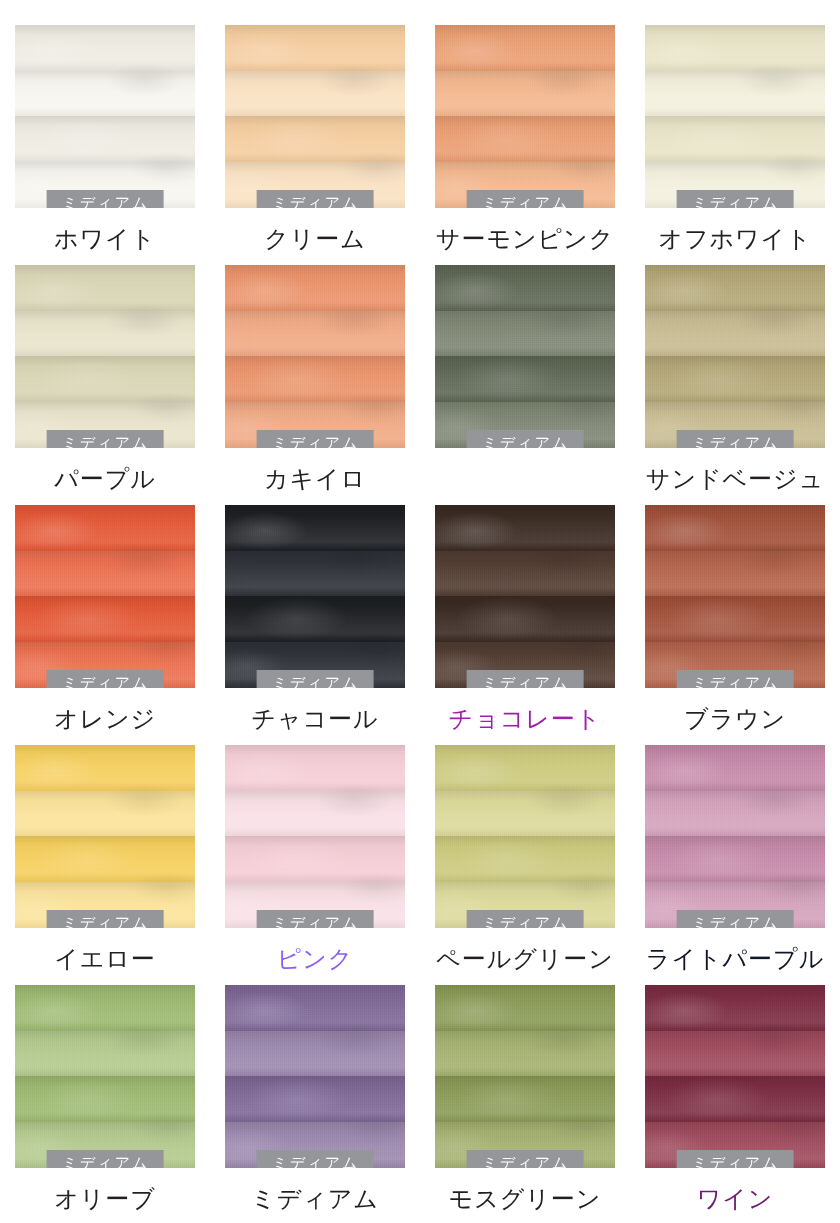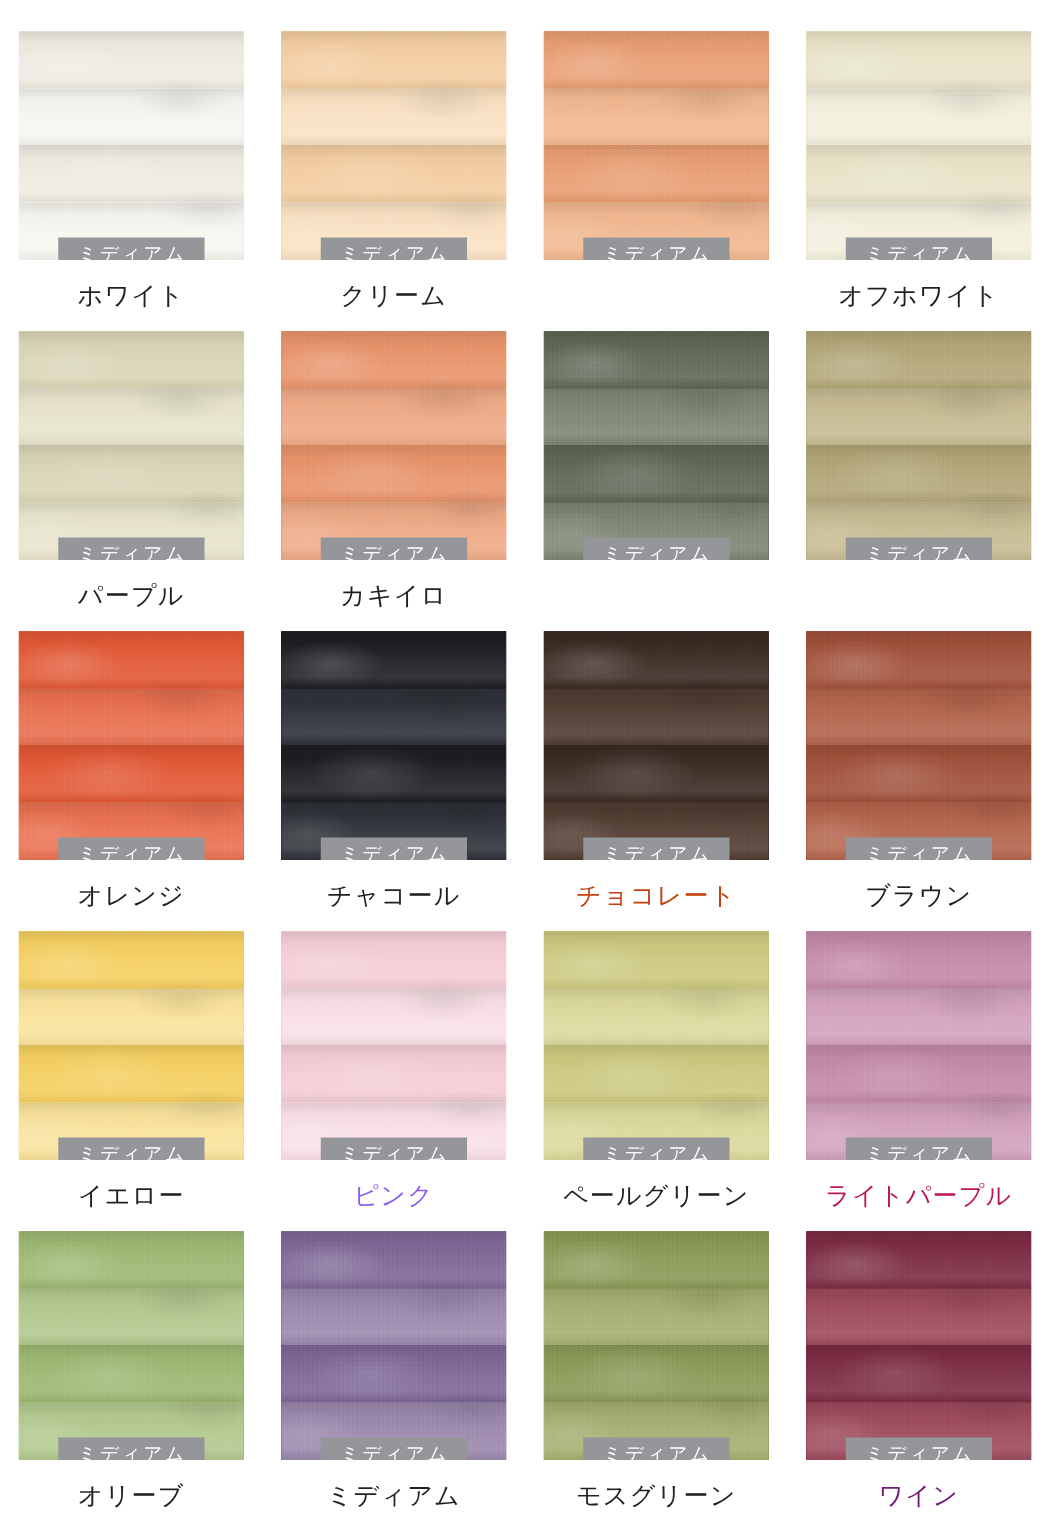--- a/index.html
+++ b/index.html
@@ -111,21 +111,21 @@
     line-height: 1;
     letter-spacing: 2px;
     padding: 6px 14px 7px 16px;
     white-space: nowrap;
     font-family: "DejaVu Sans", "Liberation Sans", sans-serif;
   }
 
   
   .swatch-name {
     margin-top: 18px;
-    font-size: 20px;
+    font-size: 24px;
     line-height: 1.15;
     color: #231f20;
     text-align: center;
     letter-spacing: 1px;
     white-space: nowrap;
     font-family: Liberation Serif, serif;
   }
 </style>
 </head>
 <body>
@@ -158,20 +158,21 @@
     <div class="swatch-cell">
       <div class="swatch-fabric" style="background: rgb(233, 158, 114); box-shadow: rgb(224, 143, 96) 0px 0px 0px 1px inset;">
         <div class="pleat pleat-b1" style="background: rgb(233, 158, 114);"></div>
         <div class="pleat pleat-b2" style="background: rgb(242, 184, 144);"></div>
         <div class="pleat pleat-b3" style="background: rgb(233, 158, 114);"></div>
         <div class="pleat pleat-b4" style="background: rgb(242, 184, 144);"></div>
         <div class="fabric-mottle"></div>
         <div class="fabric-texture"></div>
         <div class="grade-badge" style="background: rgb(148, 150, 153); color: rgb(255, 255, 255);">ミディアム</div>
       </div>
+      <div class="swatch-name" style="color: rgb(35, 31, 32);">サーモンピンク</div>
     </div>
     <div class="swatch-cell">
       <div class="swatch-fabric" style="background: rgb(232, 228, 200); box-shadow: rgb(221, 216, 182) 0px 0px 0px 1px inset;">
         <div class="pleat pleat-b1" style="background: rgb(232, 228, 200);"></div>
         <div class="pleat pleat-b2" style="background: rgb(243, 240, 222);"></div>
         <div class="pleat pleat-b3" style="background: rgb(232, 228, 200);"></div>
         <div class="pleat pleat-b4" style="background: rgb(243, 240, 222);"></div>
         <div class="fabric-mottle"></div>
         <div class="fabric-texture"></div>
         <div class="grade-badge" style="background: rgb(148, 150, 153); color: rgb(255, 255, 255);">ミディアム</div>
@@ -216,20 +217,21 @@
     <div class="swatch-cell">
       <div class="swatch-fabric" style="background: rgb(178, 166, 119); box-shadow: rgb(163, 150, 106) 0px 0px 0px 1px inset;">
         <div class="pleat pleat-b1" style="background: rgb(178, 166, 119);"></div>
         <div class="pleat pleat-b2" style="background: rgb(198, 187, 146);"></div>
         <div class="pleat pleat-b3" style="background: rgb(178, 166, 119);"></div>
         <div class="pleat pleat-b4" style="background: rgb(198, 187, 146);"></div>
         <div class="fabric-mottle"></div>
         <div class="fabric-texture"></div>
         <div class="grade-badge" style="background: rgb(148, 150, 153); color: rgb(255, 255, 255);">ミディアム</div>
       </div>
+      <div class="swatch-name" style="color: rgb(35, 31, 32);">サンドベージュ</div>
     </div>
     <div class="swatch-cell">
       <div class="swatch-fabric" style="background: rgb(226, 88, 53); box-shadow: rgb(213, 76, 42) 0px 0px 0px 1px inset;">
         <div class="pleat pleat-b1" style="background: rgb(226, 88, 53);"></div>
         <div class="pleat pleat-b2" style="background: rgb(234, 112, 80);"></div>
         <div class="pleat pleat-b3" style="background: rgb(226, 88, 53);"></div>
         <div class="pleat pleat-b4" style="background: rgb(234, 112, 80);"></div>
         <div class="fabric-mottle"></div>
         <div class="fabric-texture"></div>
         <div class="grade-badge" style="background: rgb(148, 150, 153); color: rgb(255, 255, 255);">ミディアム</div>
@@ -251,21 +253,21 @@
     <div class="swatch-cell">
       <div class="swatch-fabric" style="background: rgb(58, 42, 34); box-shadow: rgb(46, 33, 26) 0px 0px 0px 1px inset;">
         <div class="pleat pleat-b1" style="background: rgb(58, 42, 34);"></div>
         <div class="pleat pleat-b2" style="background: rgb(81, 60, 49);"></div>
         <div class="pleat pleat-b3" style="background: rgb(58, 42, 34);"></div>
         <div class="pleat pleat-b4" style="background: rgb(81, 60, 49);"></div>
         <div class="fabric-mottle"></div>
         <div class="fabric-texture"></div>
         <div class="grade-badge" style="background: rgb(148, 150, 153); color: rgb(255, 255, 255);">ミディアム</div>
       </div>
-      <div class="swatch-name" style="color: #c2410c;">チョコレート</div>
+      <div class="swatch-name" style="color: #a21caf;">チョコレート</div>
     </div>
     <div class="swatch-cell">
       <div class="swatch-fabric" style="background: rgb(160, 80, 58); box-shadow: rgb(143, 70, 50) 0px 0px 0px 1px inset;">
         <div class="pleat pleat-b1" style="background: rgb(160, 80, 58);"></div>
         <div class="pleat pleat-b2" style="background: rgb(179, 100, 75);"></div>
         <div class="pleat pleat-b3" style="background: rgb(160, 80, 58);"></div>
         <div class="pleat pleat-b4" style="background: rgb(179, 100, 75);"></div>
         <div class="fabric-mottle"></div>
         <div class="fabric-texture"></div>
         <div class="grade-badge" style="background: rgb(148, 150, 153); color: rgb(255, 255, 255);">ミディアム</div>
@@ -311,21 +313,21 @@
     <div class="swatch-cell">
       <div class="swatch-fabric" style="background: rgb(195, 137, 168); box-shadow: rgb(182, 122, 155) 0px 0px 0px 1px inset;">
         <div class="pleat pleat-b1" style="background: rgb(195, 137, 168);"></div>
         <div class="pleat pleat-b2" style="background: rgb(211, 162, 188);"></div>
         <div class="pleat pleat-b3" style="background: rgb(195, 137, 168);"></div>
         <div class="pleat pleat-b4" style="background: rgb(211, 162, 188);"></div>
         <div class="fabric-mottle"></div>
         <div class="fabric-texture"></div>
         <div class="grade-badge" style="background: rgb(148, 150, 153); color: rgb(255, 255, 255);">ミディアム</div>
       </div>
-      <div class="swatch-name" style="color: #be185d;">ライトパープル</div>
+      <div class="swatch-name" style="color: #0f172a;">ライトパープル</div>
     </div>
     <div class="swatch-cell">
       <div class="swatch-fabric" style="background: rgb(156, 184, 113); box-shadow: rgb(140, 171, 96) 0px 0px 0px 1px inset;">
         <div class="pleat pleat-b1" style="background: rgb(156, 184, 113);"></div>
         <div class="pleat pleat-b2" style="background: rgb(179, 201, 142);"></div>
         <div class="pleat pleat-b3" style="background: rgb(156, 184, 113);"></div>
         <div class="pleat pleat-b4" style="background: rgb(179, 201, 142);"></div>
         <div class="fabric-mottle"></div>
         <div class="fabric-texture"></div>
         <div class="grade-badge" style="background: rgb(148, 150, 153); color: rgb(255, 255, 255);">ミディアム</div>

